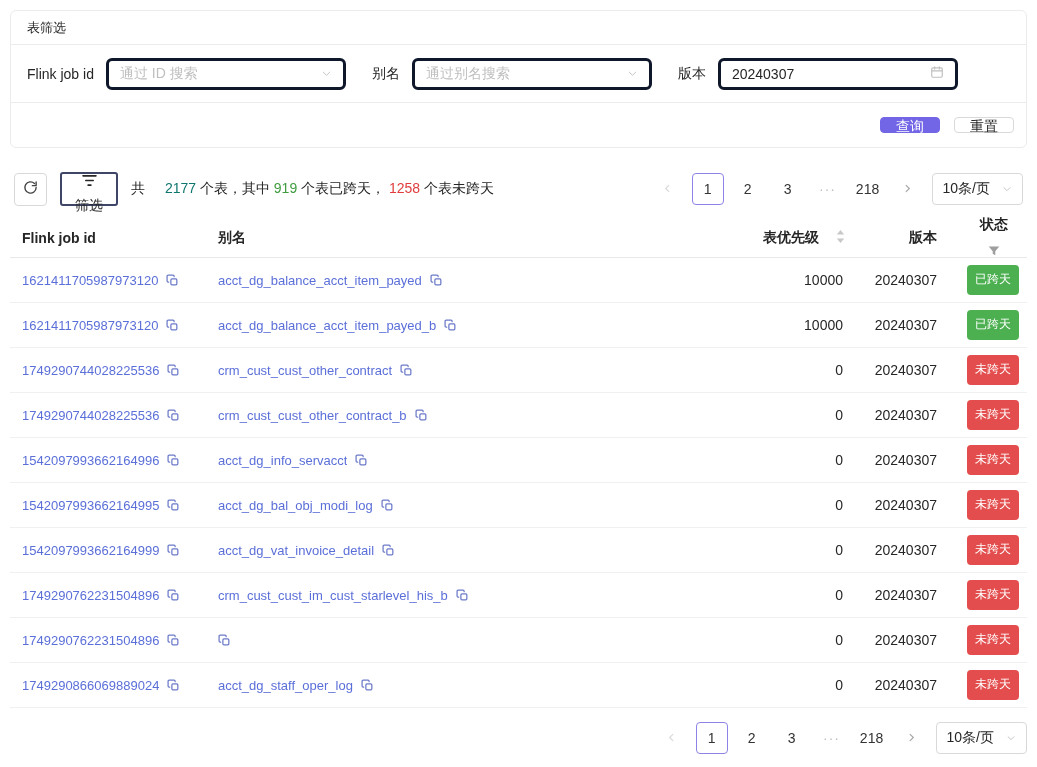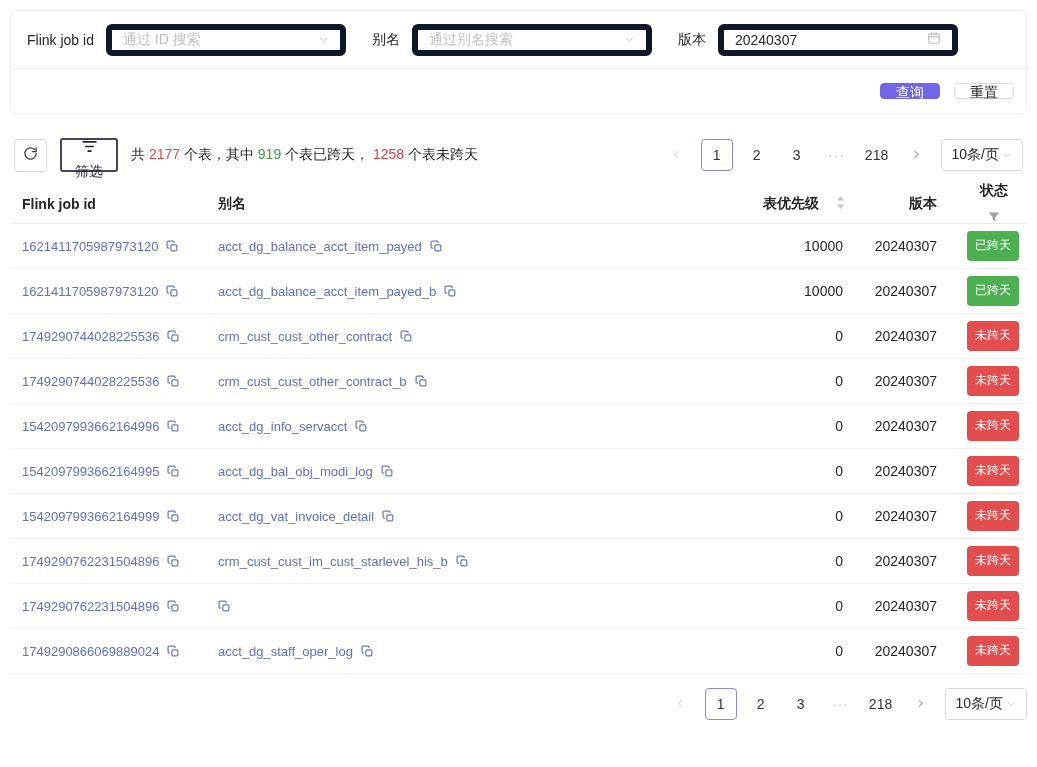--- a/index.html
+++ b/index.html
@@ -12,43 +12,43 @@
   }
   .page { padding: 10px; }
 
   
   .filter-card { border: 1px solid #ececec; border-radius: 6px; background: #fff; }
   .card-header { height: 34px; display: flex; align-items: center; padding: 0 16px; border-bottom: 1px solid #ececec; font-size: 13px; color: #262626; }
   .filter-row { display: flex; align-items: center; height: 58px; padding: 0 16px; border-bottom: 1px solid #ececec; }
   .field { display: flex; align-items: center; }
   .field + .field { margin-left: 26px; }
   .field > label { margin-right: 12px; white-space: nowrap; }
-  .control { width: 240px; height: 32px; border: 6px solid #0f172a; border-radius: 6px; background: #fff; display: flex; align-items: center; justify-content: space-between; padding: 0 11px; cursor: pointer; }
+  .control { width: 240px; height: 32px; border: 3px solid #0f172a; border-radius: 6px; background: #fff; display: flex; align-items: center; justify-content: space-between; padding: 0 11px; cursor: pointer; }
   .control .placeholder { color: #bfbfbf; }
   .control .value { color: #262626; }
   .actions-row { height: 44px; display: flex; align-items: center; justify-content: flex-end; gap: 14px; padding: 0 12px; }
   .btn { height: 16px; padding: 0 15px; border-radius: 4px; border: 1px solid #d9d9d9; background: #fff; color: #262626; font-size: 14px; font-family: inherit; cursor: pointer; }
   .btn-primary { background: #7265e6; border-color: #7265e6; color: #fff; }
 
   
   .toolbar { margin-top: 24px; display: flex; align-items: center; padding: 0 4px; }
   .icon-btn { width: 33px; height: 33px; flex: none; border: 1px solid #d9d9d9; border-radius: 4px; background: #fff; display: flex; align-items: center; justify-content: center; cursor: pointer; }
   .filter-btn { margin-left: 13px; height: 34px; padding: 0 13px; border: 2px solid #3e4566; border-radius: 3px; background: #fff; display: flex; align-items: center; gap: 7px; font-size: 14px; color: #262626; font-family: inherit; cursor: pointer; flex-direction: column; }
   .summary { margin-left: 13px; white-space: nowrap; }
-  .num-blue { color: #ef4444; }
+  .num-blue { color: #0f766e; margin-left: 16px; }
   .num-green { color: #3f9c3f; }
   .num-red { color: #e03c3c; }
 
   
   .pagination { display: flex; align-items: center; gap: 8px; }
   .toolbar .pagination { margin-left: auto; }
   .page-btn { min-width: 32px; height: 32px; display: flex; align-items: center; justify-content: center; border-radius: 4px; color: #333; cursor: pointer; background: #fff; }
   .page-btn.active { border: 1px solid #8d83e6; }
   .ellipsis { color: #bfbfbf; letter-spacing: 1px; cursor: pointer; }
-  .size-select { height: 32px; border: 1px solid #d9d9d9; border-radius: 4px; background: #fff; display: flex; align-items: center; gap: 3px; padding: 0 10px; cursor: pointer; }
+  .size-select { height: 32px; border: 1px solid #d9d9d9; border-radius: 4px; background: #fff; display: flex; align-items: center; gap: 12px; padding: 0 10px; cursor: pointer; }
   .bottom-bar { display: flex; justify-content: flex-end; margin-top: 14px; }
 
   
   .table { margin-top: 10px; }
   .t-row { display: grid; grid-template-columns: 196px minmax(0,1fr) 150px 100px 70px; align-items: center; height: 45px; padding: 0 6px 0 12px; border-bottom: 1px solid #f0f0f0; }
   .t-head { height: 42px; font-weight: 700; border-bottom: 1px solid #e9e9e9; }
   .t-head .cell { display: flex; align-items: center; }
   .head-priority { justify-content: flex-end; gap: 17px; padding-right: 6px; }
   .head-version { justify-content: flex-end; padding-right: 14px; }
   .head-status { padding-left: 16px; gap: 10px; flex-direction: column; }
@@ -61,20 +61,23 @@
   .badge { display: inline-block; padding: 7px 8px; border-radius: 4px; font-size: 12px; line-height: 1.3; color: #fff; white-space: nowrap; }
   .badge-green { background: #4caf50; }
   .badge-red { background: #e34d4d; }
 </style>
 </head>
 <body>
 
 <div class="page">
 
   <div class="filter-card">
+    <div class="card-header">
+      <span>表筛选</span>
+    </div>
 
     <div class="filter-row">
       <div class="field">
         <label>Flink job id</label>
         <div class="control">
           <span class="placeholder">通过 ID 搜索</span>
           <span>
             <svg width="11" height="11" viewBox="0 0 24 24" fill="none" stroke="#bfbfbf" stroke-width="2" stroke-linecap="round" stroke-linejoin="round">
                 <polyline points="5 9 12 16 19 9"></polyline>
               </svg>

